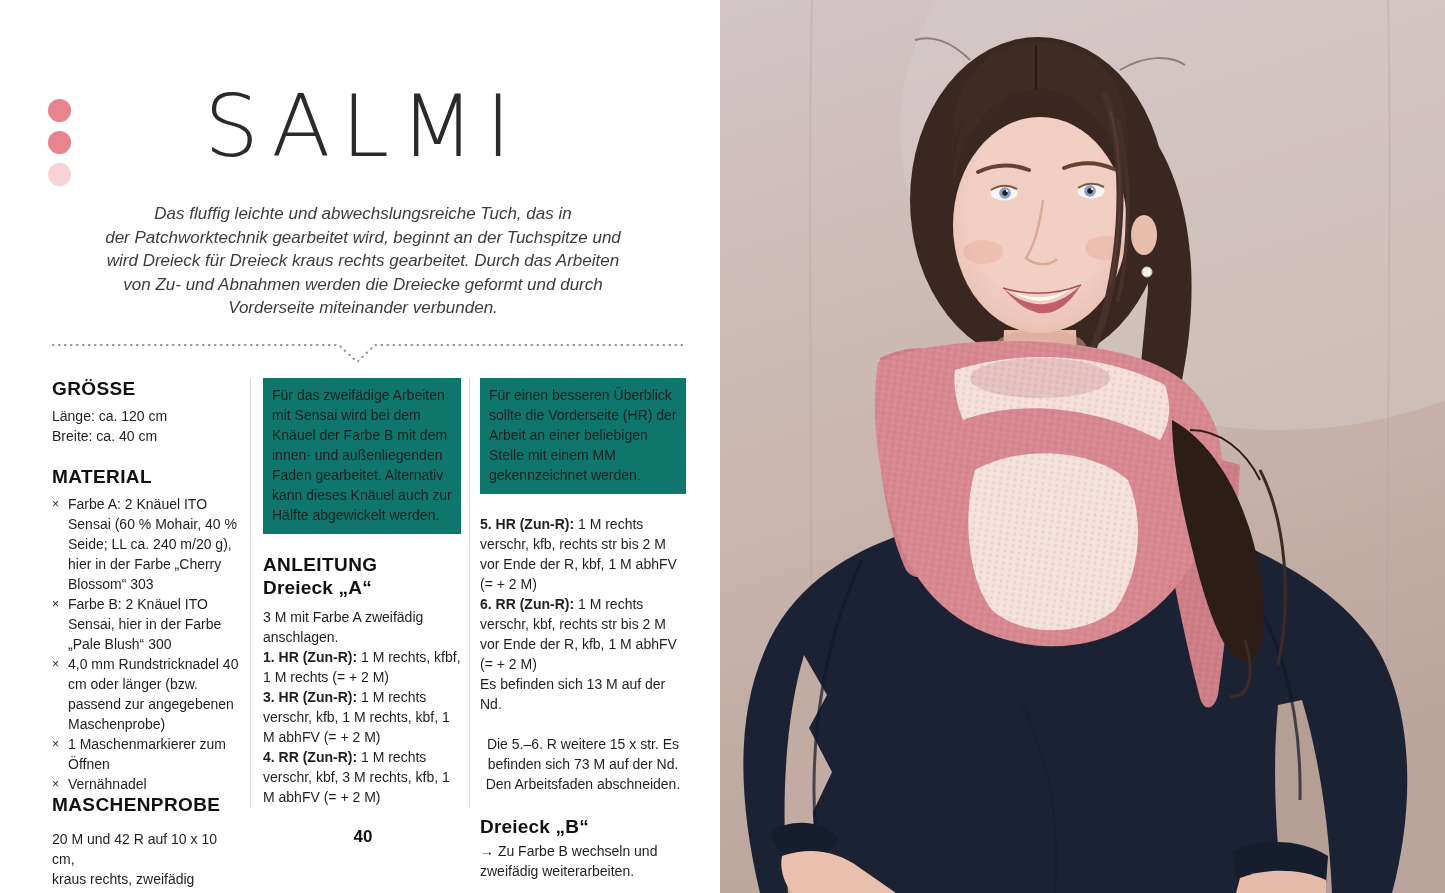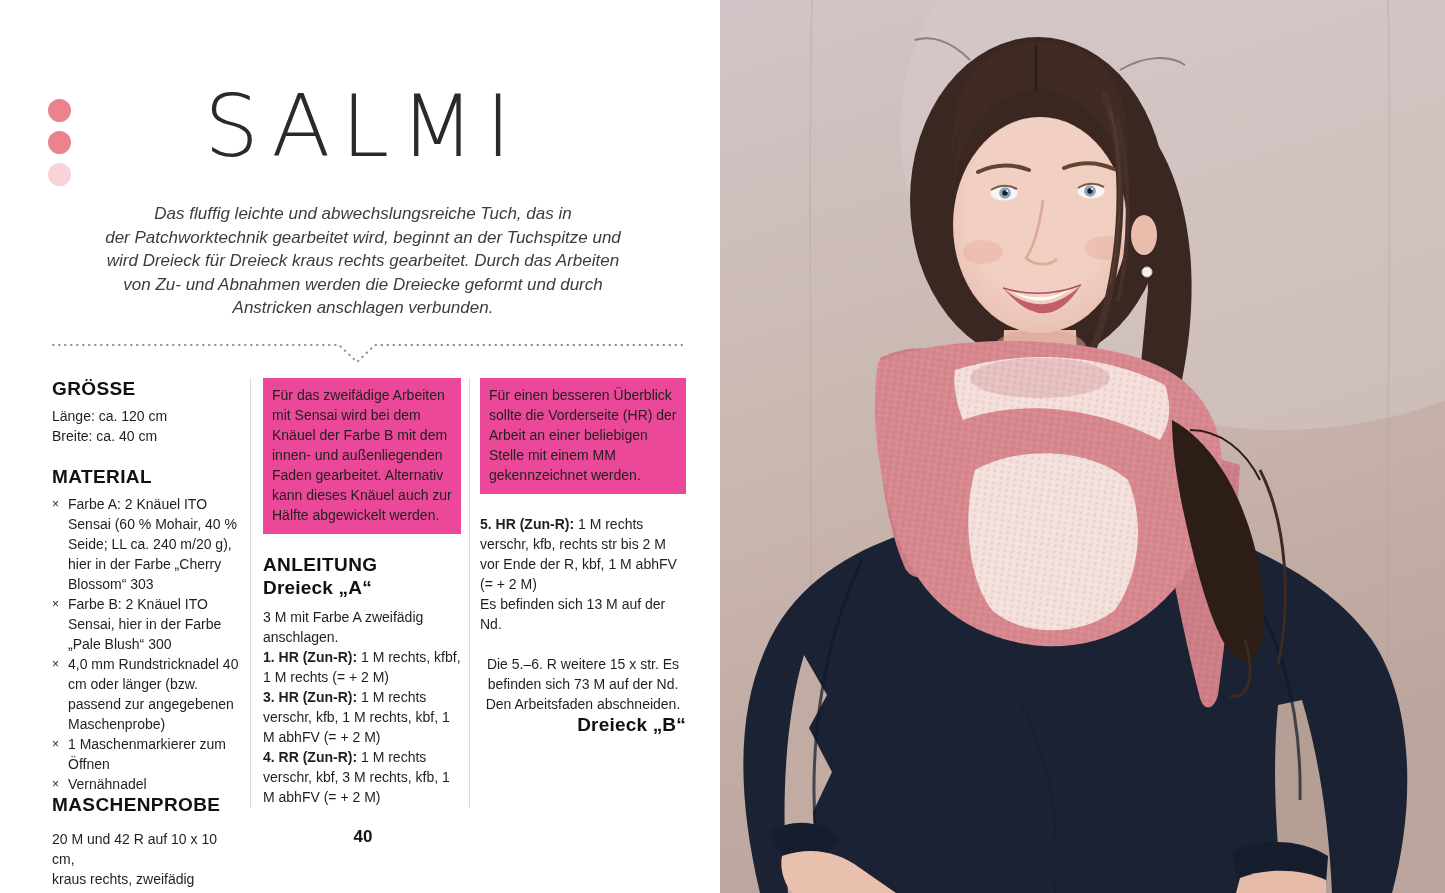--- a/index.html
+++ b/index.html
@@ -31,31 +31,31 @@
   .columns{position:absolute;left:52px;top:378px;width:634px;display:flex;align-items:flex-start;}
   .col{font-size:14px;line-height:20px;}
   .col1{width:188px;margin-right:10px;}
   .col2{width:198px;margin:0 8px 0 12px;}
   .col3{width:206px;margin-left:10px;}
   .vdiv{width:1px;height:430px;background:#d9d9d9;flex:0 0 1px;}
 
   h3{margin:0 0 7px 0;font-size:19px;line-height:21px;font-weight:bold;letter-spacing:.4px;color:#111;}
   h3.sub{letter-spacing:.2px;margin:0 0 9px 0;}
   h3.mt{margin-top:16px;margin-bottom:2px;}
-  h3.mt2{margin-bottom:4px;text-align:right;}
+  h3.mt2{margin-top:22px;margin-bottom:4px;}
   .pre{white-space:pre-line;}
   .block{margin:0 0 20px 0;}
   p.step{margin:0;}
   p.para{margin:20px 0 0 0;text-align:center;}
 
   .bullet{display:flex;margin:0;}
   .bx{flex:0 0 16px;font-size:12px;line-height:20px;color:#1f1f1e;}
   .bt{flex:1;}
 
-  .note{background:#ec4899;padding:7px 8px 9px 9px;margin:0 0 20px 0;}
+  .note{background:#0f766e;padding:7px 8px 9px 9px;margin:0 0 20px 0;}
 
   .pagenum{position:absolute;left:0;top:827px;width:726px;text-align:center;
     font-size:17px;font-weight:bold;color:#111;}
 
   
   .right-page{position:absolute;left:720px;top:0;width:725px;height:893px;}
   .right-page svg{display:block;}
 </style>
 </head>
 <body>
@@ -67,21 +67,21 @@
     <span class="dot" style="background:#e9838e"></span>
     <span class="dot" style="background:#f7d3d7"></span>
   </div>
 
   <h1 class="title">SALMI</h1>
 
   <p class="intro">Das fluffig leichte und abwechslungsreiche Tuch, das in
 der Patchworktechnik gearbeitet wird, beginnt an der Tuchspitze und
 wird Dreieck für Dreieck kraus rechts gearbeitet. Durch das Arbeiten
 von Zu- und Abnahmen werden die Dreiecke geformt und durch
-Anstricken anschlagen verbunden.</p>
+Vorderseite miteinander verbunden.</p>
 
   <svg class="divider" width="634" height="32" viewBox="0 0 634 32">
     <path d="M 1,9 H 287 L 305,26 L 323,9 H 633" fill="none" stroke="#8f8f8f" stroke-width="2" stroke-dasharray="0.6 5.4" stroke-linecap="round"></path>
   </svg>
 
   <div class="columns">
 
     <div class="col col1">
       <h3>GRÖSSE</h3>
       <p class="pre block">Länge: ca. 120 cm
@@ -127,26 +127,28 @@
       <p class="step"><b>3. HR (Zun-R):</b> <span>1 M rechts verschr, kfb, 1 M rechts, kbf, 1 M abhFV (= + 2 M)</span></p>
       <p class="step"><b>4. RR (Zun-R):</b> <span>1 M rechts verschr, kbf, 3 M rechts, kfb, 1 M abhFV (= + 2 M)</span></p>
     </div>
 
     <div class="vdiv"></div>
 
     <div class="col col3">
       <div class="note">Für einen besseren Überblick sollte die Vorderseite (HR) der Arbeit an einer beliebigen Stelle mit einem MM gekennzeichnet werden.</div>
 
       <p class="step"><b>5. HR (Zun-R):</b> <span>1 M rechts verschr, kfb, rechts str bis 2 M vor Ende der R, kbf, 1 M abhFV (= + 2 M)</span></p>
+      <p class="step"><b>6. RR (Zun-R):</b> <span>1 M rechts verschr, kbf, rechts str bis 2 M vor Ende der R, kfb, 1 M abhFV (= + 2 M)</span></p>
       <p class="step">Es befinden sich 13 M auf der Nd.</p>
 
       <p class="step para pre">Die 5.–6. R weitere 15 x str. Es befinden sich 73 M auf der Nd.
 Den Arbeitsfaden abschneiden.</p>
 
       <h3 class="sub mt2">Dreieck „B“</h3>
+      <p class="step pre">→ Zu Farbe B wechseln und zweifädig weiterarbeiten.</p>
     </div>
 
   </div>
 
   <div class="pagenum">40</div>
 </div>
 
 <div class="right-page">
   <svg width="725" height="893" viewBox="0 0 725 893">
     <defs>

